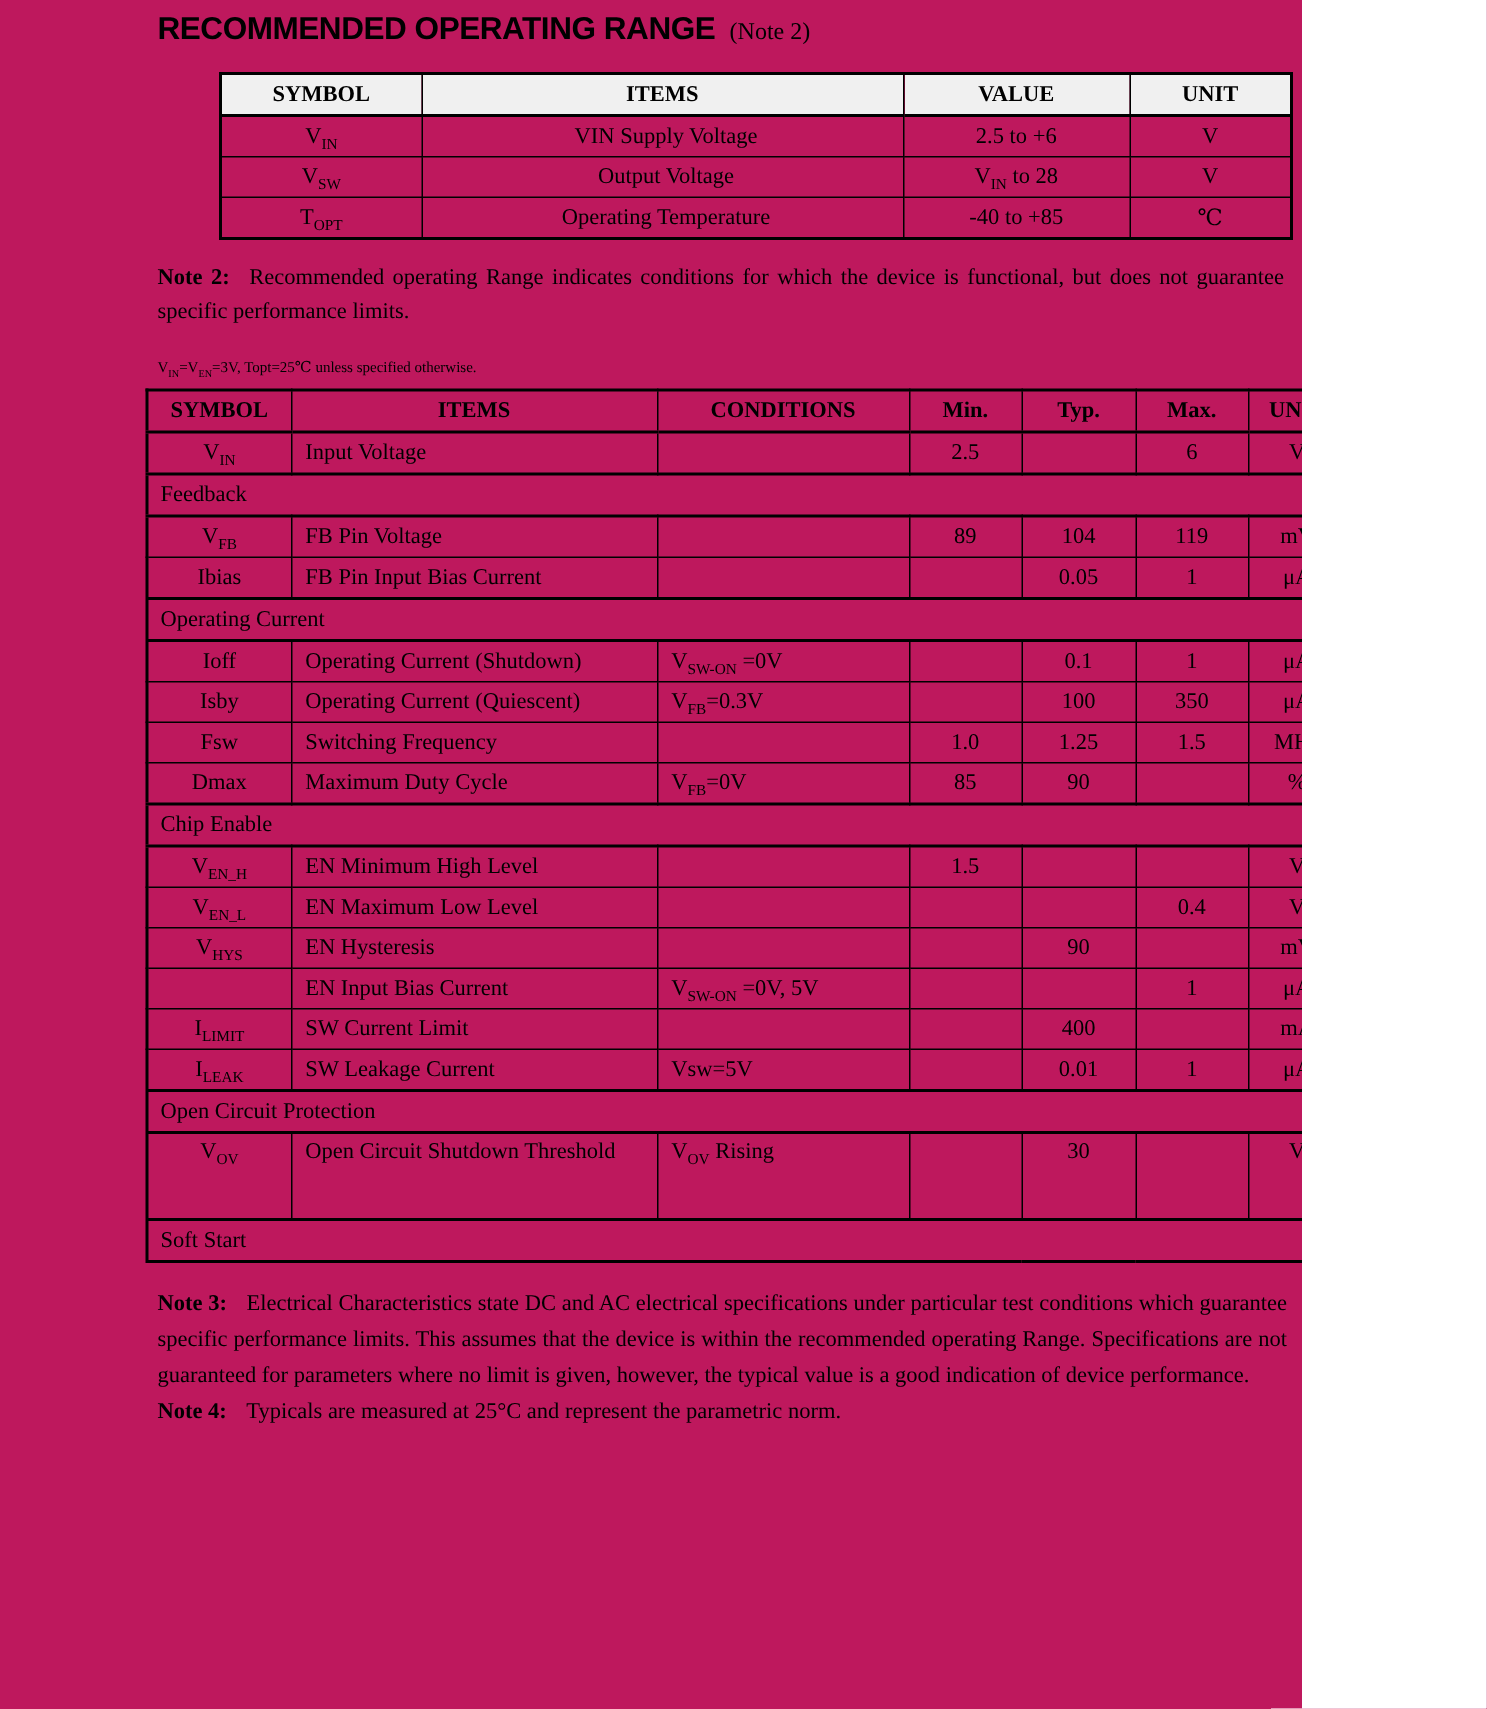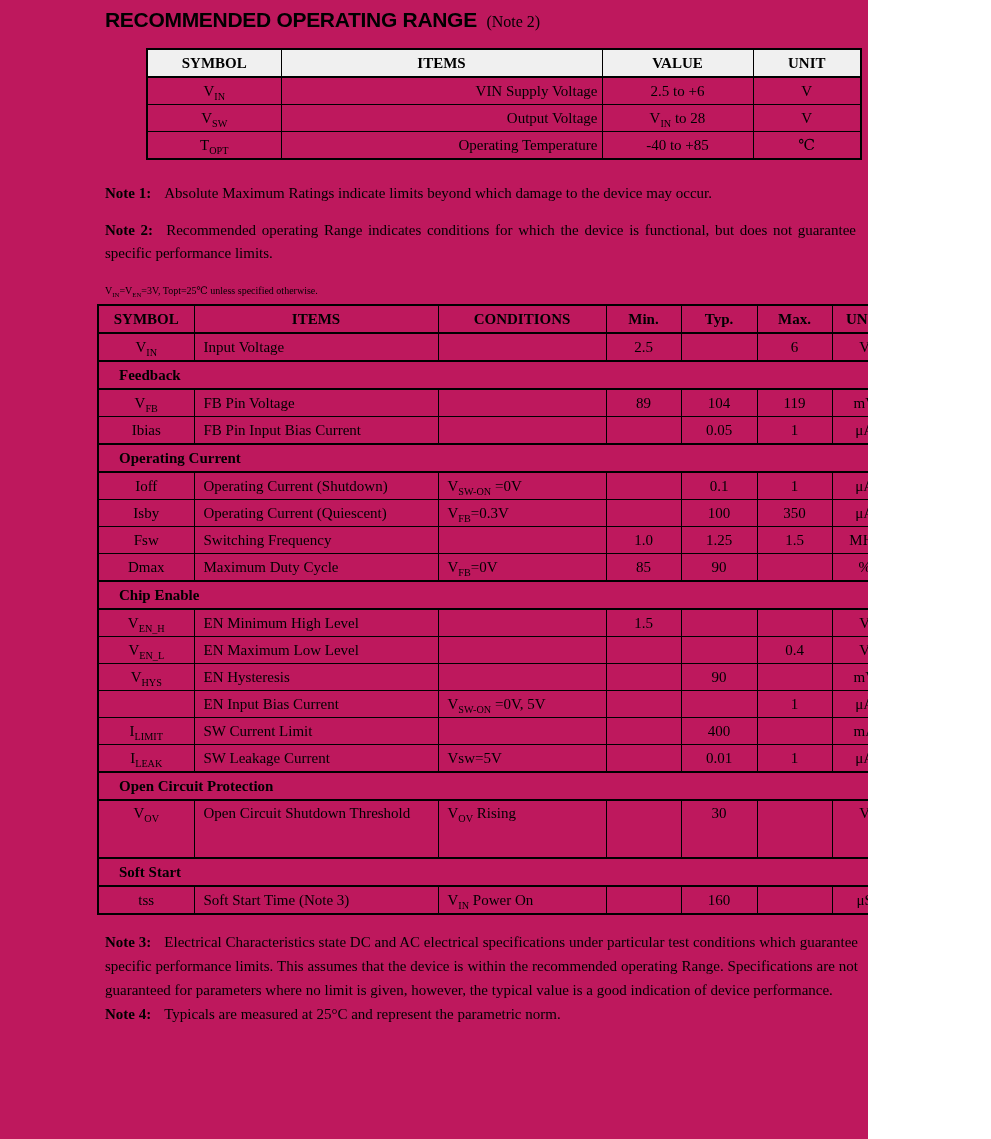--- a/index.html
+++ b/index.html
@@ -19,28 +19,28 @@
     font-weight:normal; font-size:16px; letter-spacing:0; margin-left:4px;
   }
   table { border-collapse:collapse; table-layout:fixed; }
   th,td { border:1px solid #000; font-size:15px; height:26px; padding:0 4px;
           vertical-align:middle; overflow:hidden; }
   th { font-weight:bold; text-align:center; }
   
   .t1 { margin:16px 0 0 41px; width:714px; border:2px solid #000; }
   .t1 th { background:#f0f0f0; border-bottom:2px solid #000; }
   .t1 td:nth-child(1), .t1 td:nth-child(3), .t1 td:nth-child(4) { text-align:center; }
-  .t1 td:nth-child(2) { text-align:right; padding-left:9px; }
+  .t1 td:nth-child(2) { text-align:center; padding-left:9px; }
   
   .t2 { margin:8px 0 0 -8px; width:800px; border:2px solid #000; }
   .t2 th { border-bottom:2px solid #000; }
   .t2 td { text-align:center; }
   .t2 td:nth-child(2), .t2 td:nth-child(3) { text-align:left; padding-left:9px; }
   .t2 tr.section-row td {
-    text-align:left; font-weight:bold; padding-left:20px;
+    text-align:left; font-weight:normal; padding-left:8px;
     border-top:2px solid #000; border-bottom:2px solid #000;margin-left:44px;
   }
   .t2 tr.tall-row td { height:52px; vertical-align:top; padding-top:4px; }
   .t2 td.justify { text-align:justify; padding-right:10px; }
   sub { font-size:68%; line-height:0; }
   
   .note { margin:0 12px 0 0; font-size:15px; line-height:23px; text-align:justify; }
   .note .nlabel { font-weight:bold; margin-right:13px; }
   .note-1 { margin-top:22px; }
   .note-2 { margin-top:14px; }
@@ -89,23 +89,20 @@
         </tr>
         <tr>
           <td>T<sub>OPT</sub></td>
           <td>Operating Temperature</td>
           <td>-40 to +85</td>
           <td>℃</td>
         </tr>
       </tbody>
   </table>
 
-  <p class="note note-1">
-    <span class="nlabel">Note 1:</span><span>Absolute Maximum Ratings indicate limits beyond which damage to the device may occur.</span>
-  </p>
 
   <p class="note note-2">
     <span class="nlabel">Note 2:</span><span>Recommended operating Range indicates conditions for which the device is functional, but does not guarantee specific performance limits.</span>
   </p>
 
 
   <p class="cond">V<sub>IN</sub>=V<sub>EN</sub>=3V, Topt=25℃  unless specified otherwise.</p>
 
   <table class="t2">
     <colgroup>
@@ -263,29 +260,20 @@
           <td class="justify">Open Circuit Shutdown Threshold</td>
           <td>V<sub>OV</sub> Rising</td>
           <td></td>
           <td>30</td>
           <td></td>
           <td>V</td>
         </tr>
         <tr class="section-row">
           <td colspan="7">Soft Start</td>
         </tr>
-        <tr>
-          <td>tss</td>
-          <td>Soft Start Time (Note 3)</td>
-          <td>V<sub>IN</sub> Power On</td>
-          <td></td>
-          <td>160</td>
-          <td></td>
-          <td>μS</td>
-        </tr>
       </tbody>
   </table>
 
   <div class="notes-bottom">
     <p class="note">
       <span class="nlabel">Note 3:</span><span>Electrical Characteristics state DC and AC electrical specifications under particular test conditions which guarantee specific performance limits. This assumes that the device is within the recommended operating Range. Specifications are not guaranteed for parameters where no limit is given, however, the typical value is a good indication of device performance.</span>
     </p>
     <p class="note">
       <span class="nlabel">Note 4:</span><span>Typicals are measured at 25°C and represent the parametric norm.</span>
     </p>

